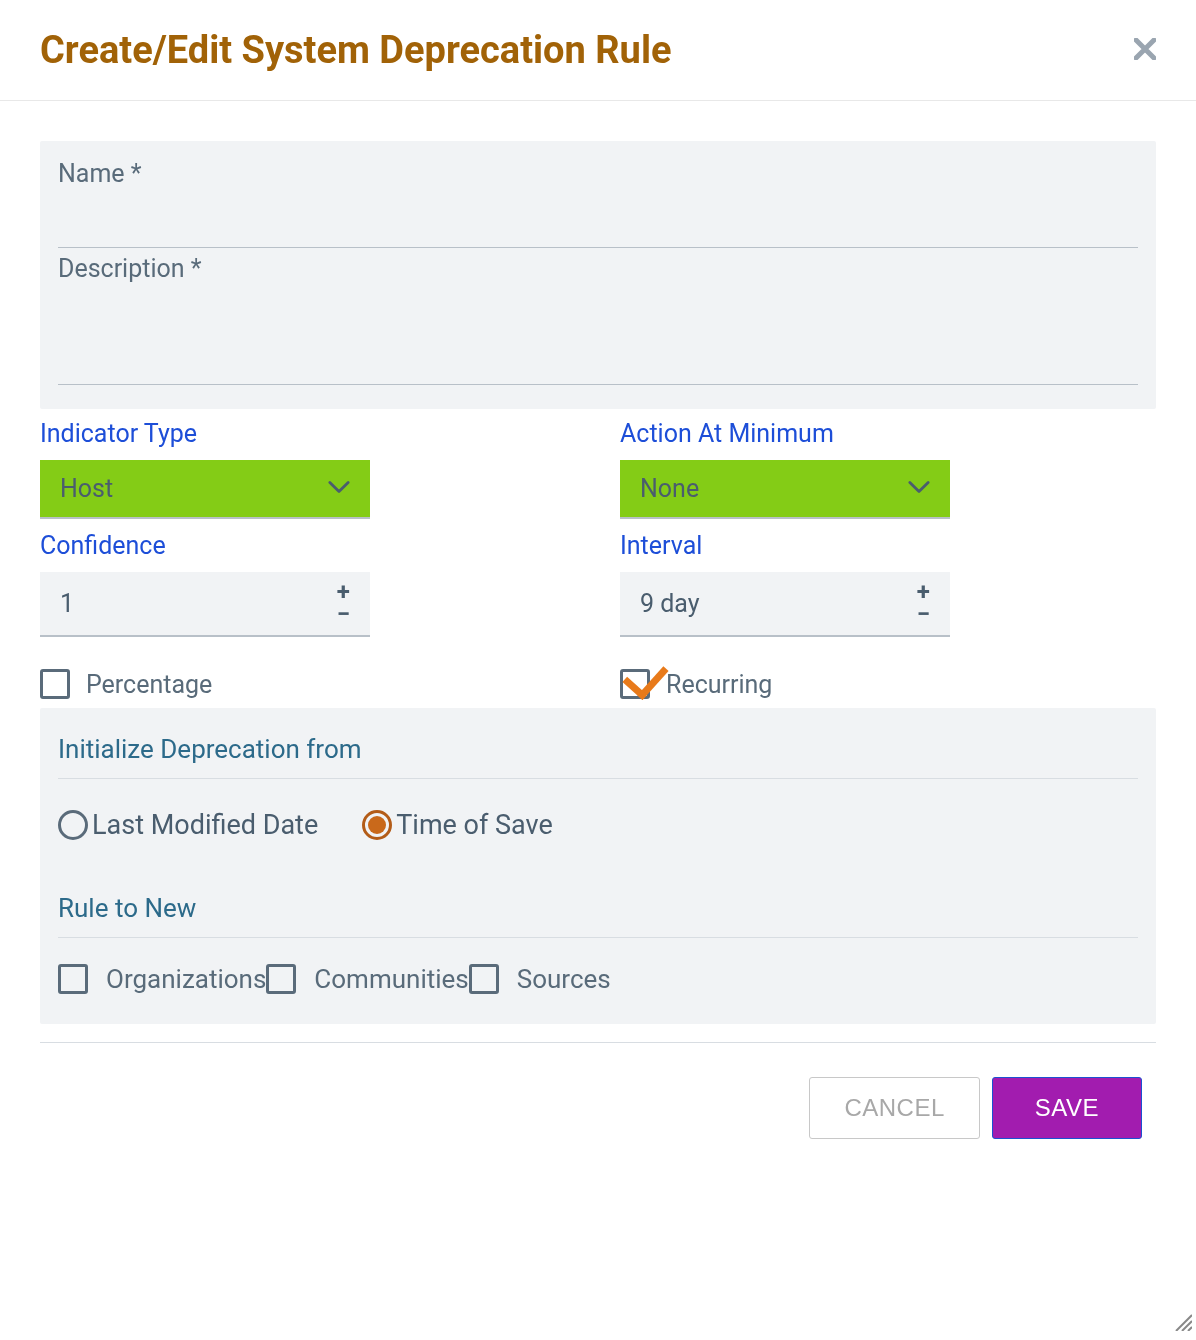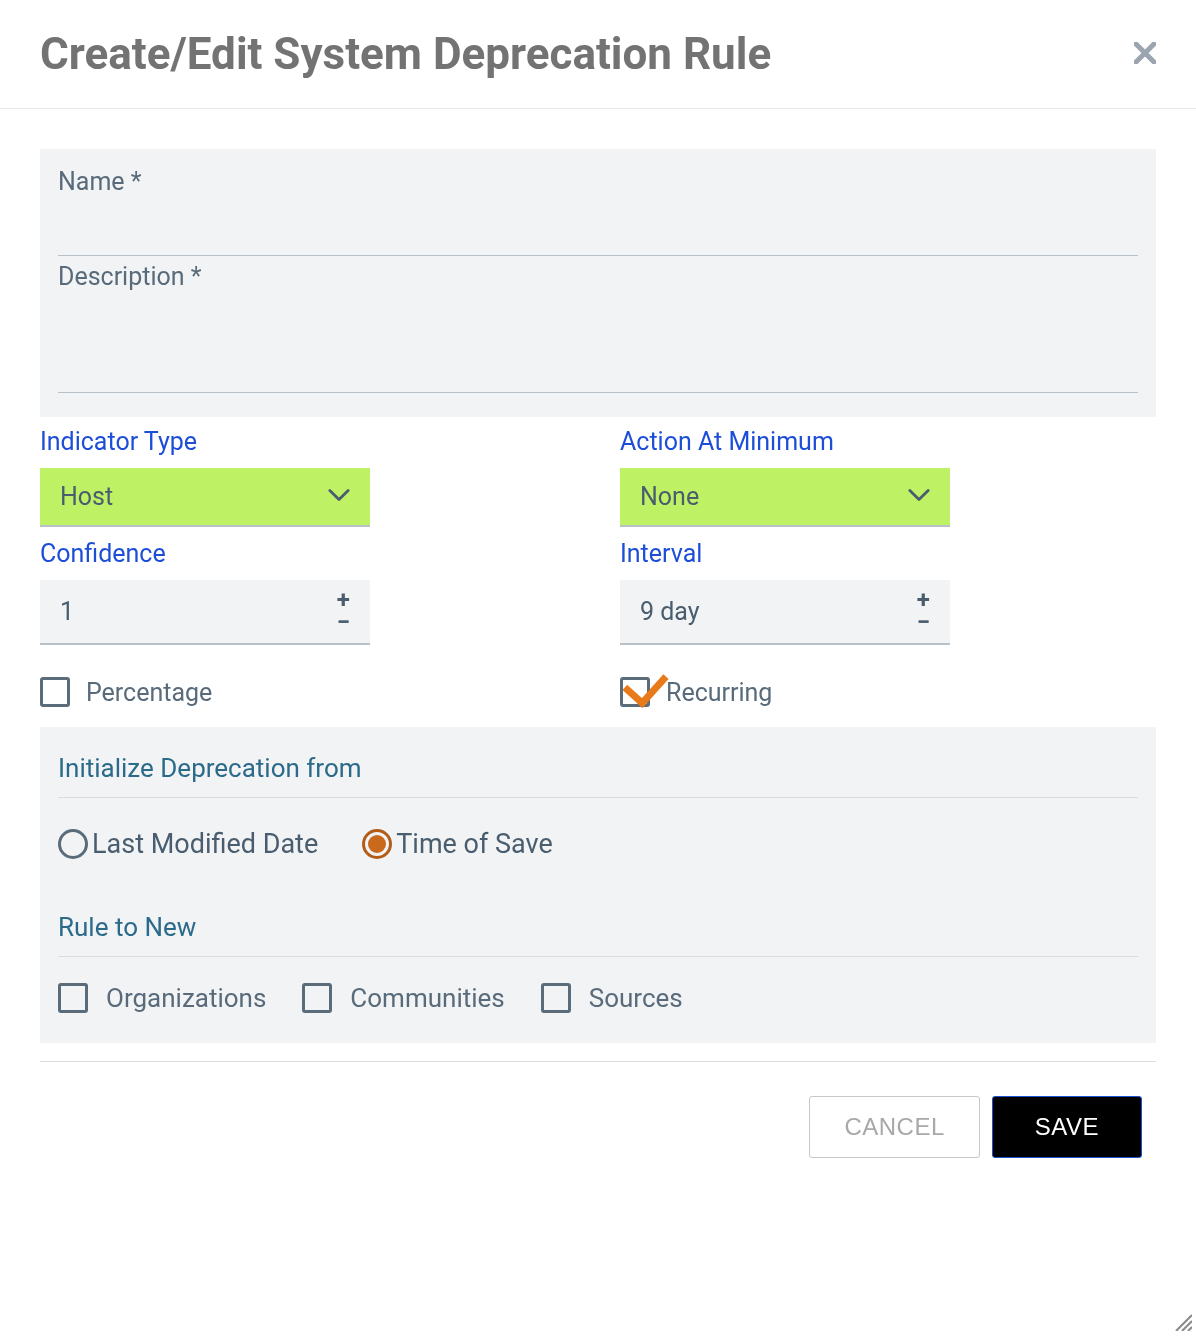--- a/index.html
+++ b/index.html
@@ -19,23 +19,23 @@
       background: #ffffff;
     }
     .dialog-header {
       display: flex;
       justify-content: space-between;
       align-items: center;
       padding: 28px 40px 28px 40px;
       border-bottom: 1px solid #e8e8e8;
     }
     .dialog-title {
-      font-size: 44px;
+      font-size: 38px;
       font-weight: 700;
-      color: #737373;
+      color: #a16207;
     }
     .close-icon {
       color: #9aa5b0;
       font-size: 28px;
       font-weight: 700;
       cursor: pointer;
     }
     .dialog-body {
       padding: 40px;
     }
@@ -97,21 +97,21 @@
     .control-label {
       font-size: 25px;
       color: #1d4ed8;
       margin-bottom: 12px;
       display: block;
     }
     .select-control {
       display: flex;
       align-items: center;
       justify-content: space-between;
-      background: #bef264;
+      background: #84cc16;
       border-bottom: 2px solid #b8c0c8;
       padding: 14px 20px 14px 20px;
       width: 330px;
       cursor: pointer;
     }
     .select-value {
       font-size: 25px;
       color: #4a5d6e;
     }
     .chevron-down {
@@ -175,21 +175,21 @@
       transform: rotate(-48deg);
     }
     .checkbox-label {
       font-size: 25px;
       color: #596b7a;
     }
     .section-panel {
       background: #f1f3f5;
       padding: 26px 18px 30px 18px;
       border-radius: 2px;
-      margin-top: 20px;
+      margin-top: 9px;
     }
     .section-title {
       font-size: 26px;
       font-weight: 400;
       color: #2c6a8a;
       margin-bottom: 14px;
     }
     .section-divider {
       border: none;
       border-top: 1px solid #d8dde2;
@@ -227,21 +227,20 @@
       background: #c9691b;
       border-radius: 50%;
     }
     .radio-label {
       font-size: 27px;
       color: #4a5d6e;
       text-align: right;
     }
     .checkbox-group {
       display: flex;
-      gap: 36px;
       margin-top: 26px;
     }
     .checkbox-item {
       display: flex;
       align-items: center;
       gap: 18px;
     }
     .checkbox-item-label {
       font-size: 26px;
       color: #596b7a;
@@ -264,21 +263,21 @@
       border-radius: 3px;
       cursor: pointer;
       letter-spacing: 0.5px;
     }
     .btn-cancel {
       background: #ffffff;
       border: 1px solid #c8c8c8;
       color: #a8a8a8;
     }
     .btn-save {
-      background: #000000;
+      background: #a21caf;
       border: 1px solid #1a52d1;
       color: #ffffff;
       padding: 16px 42px;
     }
     .resize-handle {
       position: absolute;
       bottom: 4px;
       right: 4px;
       color: #888;
       font-size: 20px;

